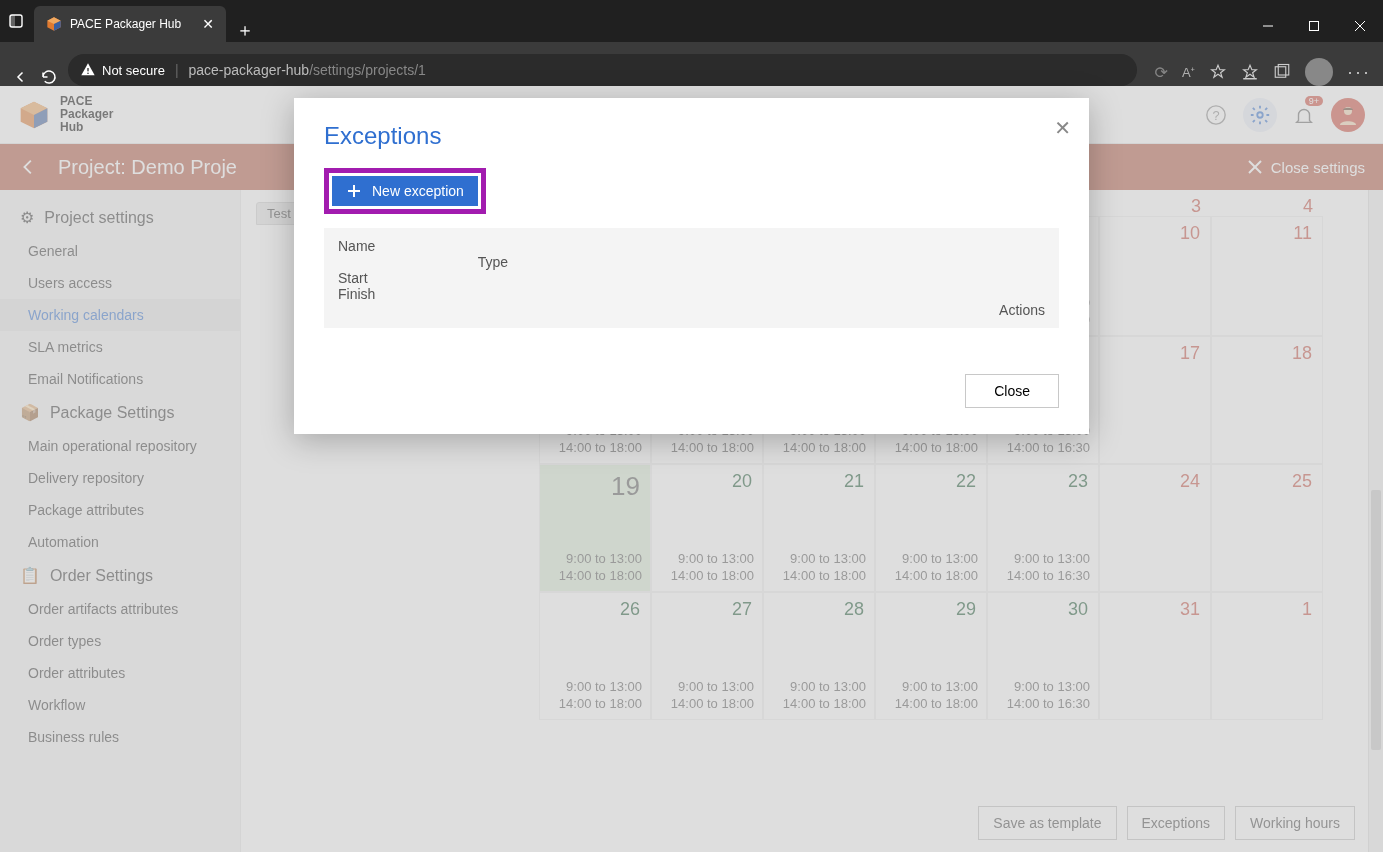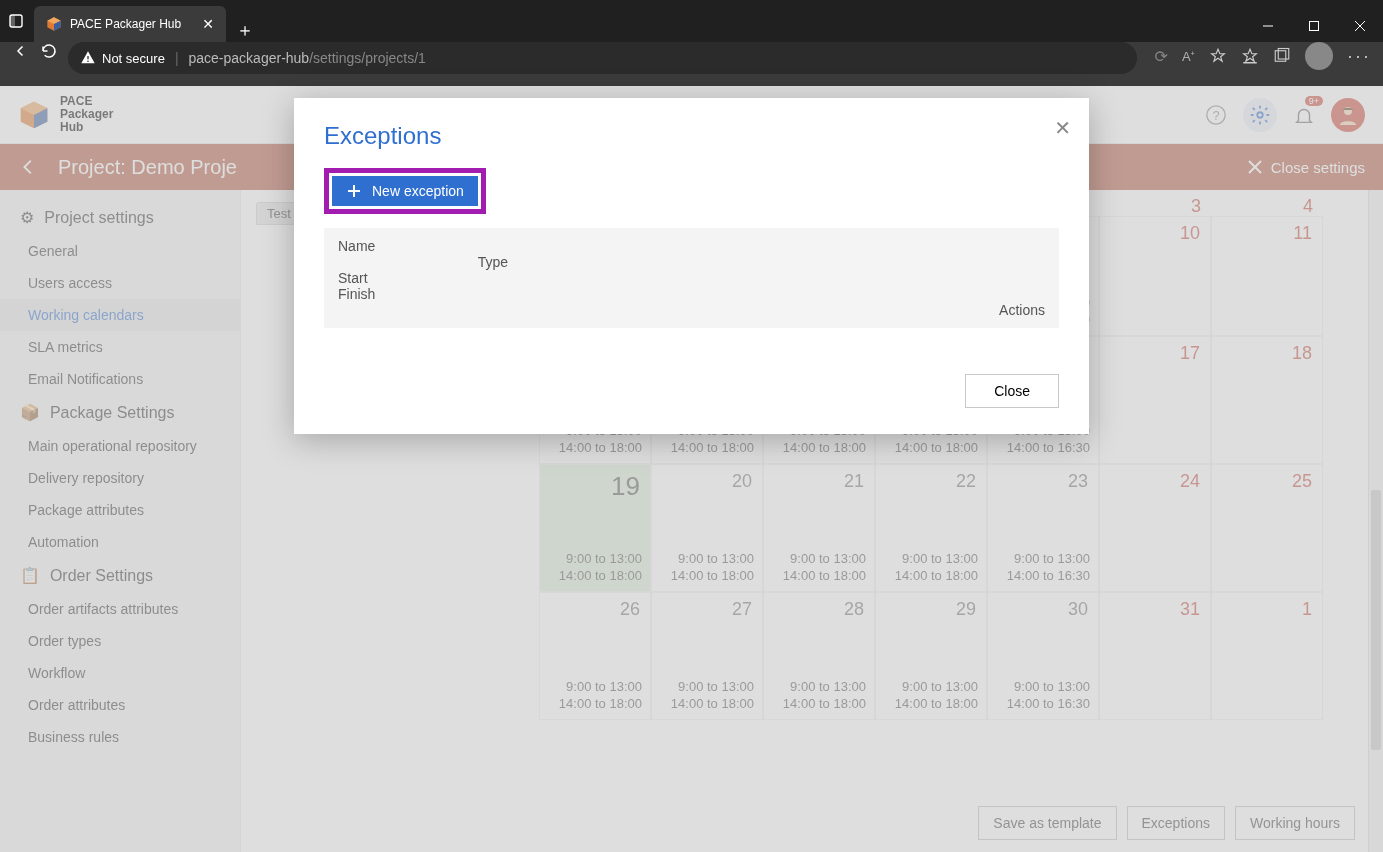--- a/index.html
+++ b/index.html
@@ -9,21 +9,21 @@
 .titlebar { height:42px; background:#202020; display:flex; align-items:flex-end; }
 .titlebar-left { display:flex; align-items:center; height:42px; padding:0 8px; gap:8px;}
 .tabbar { display:flex; align-items:flex-end; height:42px; flex:1;}
 .tab { height:36px; background:#3b3b3b; border-radius:6px 6px 0 0; display:flex; align-items:center; padding:0 12px; gap:8px; width:192px;}
 .tab-icon { width:16px; height:16px; }
 .tab-title { color:#fff; font-size:12px; flex:1;}
 .tab-close { color:#fff; font-size:14px; cursor:pointer;}
 .new-tab { color:#fff; font-size:18px; padding:0 10px; }
 .win-controls { margin-left:auto; display:flex; }
 .win-btn { width:46px; height:32px; display:flex; align-items:center; justify-content:center; color:#fff; font-size:12px;}
-.toolbar { height:44px; background:#3b3b3b; display:flex; align-items:flex-start; padding:0 12px; gap:10px;}
+.toolbar { height:44px; background:#3b3b3b; display:flex; align-items:flex-end; padding:0 12px; gap:10px;}
 .tb-icon { color:#fff; fill:#fff; width:18px; height:18px; }
 .addrbar { flex:1; height:32px; background:#2b2b2b; border-radius:16px; display:flex; align-items:center; padding:0 12px; gap:10px; color:#ccc; font-size:14px;}
 .addr-secure { color:#fff; font-size:13px; display:flex; align-items:center; gap:6px;}
 .addr-url { color:#bbb; font-size:14px;}
 .addr-url .path { color:#888;}
 .tb-right { display:flex; align-items:center; gap:14px; color:#ccc; margin-left:8px;}
 .avatar-circle { width:28px; height:28px; border-radius:50%; background:#888;}
 
 
 .page { position:absolute; left:0; top:86px; right:0; bottom:0; background:#f3f3f3; }
@@ -47,21 +47,21 @@
 .side-item { padding:8px 20px 8px 28px; font-size:14px; color:#333; cursor:pointer;}
 .side-item.active { background:#e6e6e6; color:#2f6fd0;}
 .main { flex:1; position:relative; background:#fff; overflow:hidden;}
 .test-tab { position:absolute; left:15px; top:12px; background:#e6e6e6; border:1px solid #d0d0d0; padding:3px 10px; font-size:13px; color:#444; border-radius:3px 3px 0 0;}
 
 
 .calendar { position:absolute; left:298px; top:0; right:20px; }
 .cal-row { display:flex; }
 .cal-cell { width:112px; height:128px; border:0.5px solid #eee; padding:6px 8px; font-size:13px; color:#555; position:relative;}
 .cal-cell.short { height:26px;}
-.cal-cell .day { position:absolute; top:6px; right:10px; font-size:18px; color:#737373;}
+.cal-cell .day { position:absolute; top:6px; right:10px; font-size:18px; color:#14532d;}
 .cal-cell.weekend .day { color:#c54d3f;}
 .cal-cell.today { background:#d9ecd4;}
 .cal-cell.today .day { font-size:26px; color:#555;}
 .cal-cell .times { position:absolute; bottom:6px; right:8px; left:8px; text-align:right; font-size:13px; color:#555; line-height:1.35;}
 
 .footer-btns { position:absolute; right:28px; bottom:12px; display:flex; gap:10px;}
 .btn-outline { border:1px solid #bfbfbf; background:#fff; padding:8px 14px; font-size:14px; color:#444; cursor:pointer;}
 
 .vscroll { position:absolute; top:104px; right:0; bottom:0; width:15px; background:#f0f0f0; border-left:1px solid #ddd;}
 .vscroll .thumb { position:absolute; left:2px; right:2px; top:300px; height:260px; background:#c8c8c8; border-radius:2px;}
@@ -252,22 +252,22 @@
         <div class="side-item">Main operational repository</div>
         <div class="side-item">Delivery repository</div>
         <div class="side-item">Package attributes</div>
         <div class="side-item">Automation</div>
         <div class="side-section">
           <span>📋</span>
           <span>Order Settings</span>
         </div>
         <div class="side-item">Order artifacts attributes</div>
         <div class="side-item">Order types</div>
+        <div class="side-item">Order attributes</div>
         <div class="side-item">Workflow</div>
-        <div class="side-item">Order attributes</div>
         <div class="side-item">Business rules</div>
       </div>
     <div class="main">
       <div class="test-tab">Test</div>
       <div class="calendar" id="calendar">
           <div class="cal-row">
             <div class="cal-cell short" style="height: 26px; border: none;"></div>
             <div class="cal-cell short" style="height: 26px; border: none;"></div>
             <div class="cal-cell short" style="height: 26px; border: none;"></div>
             <div class="cal-cell short" style="height: 26px; border: none;"></div>

